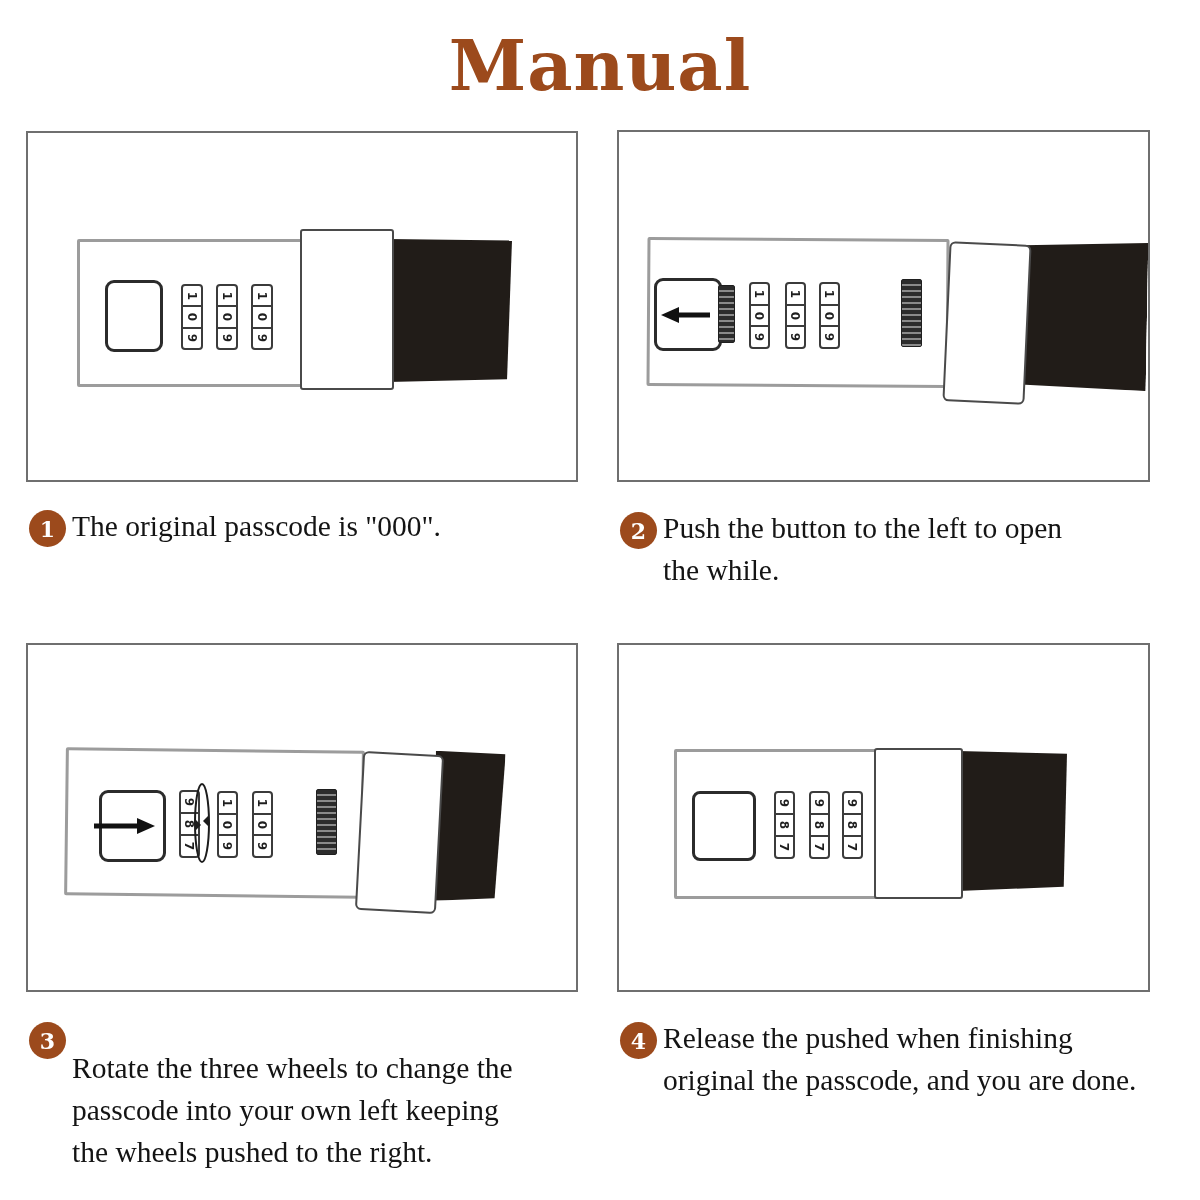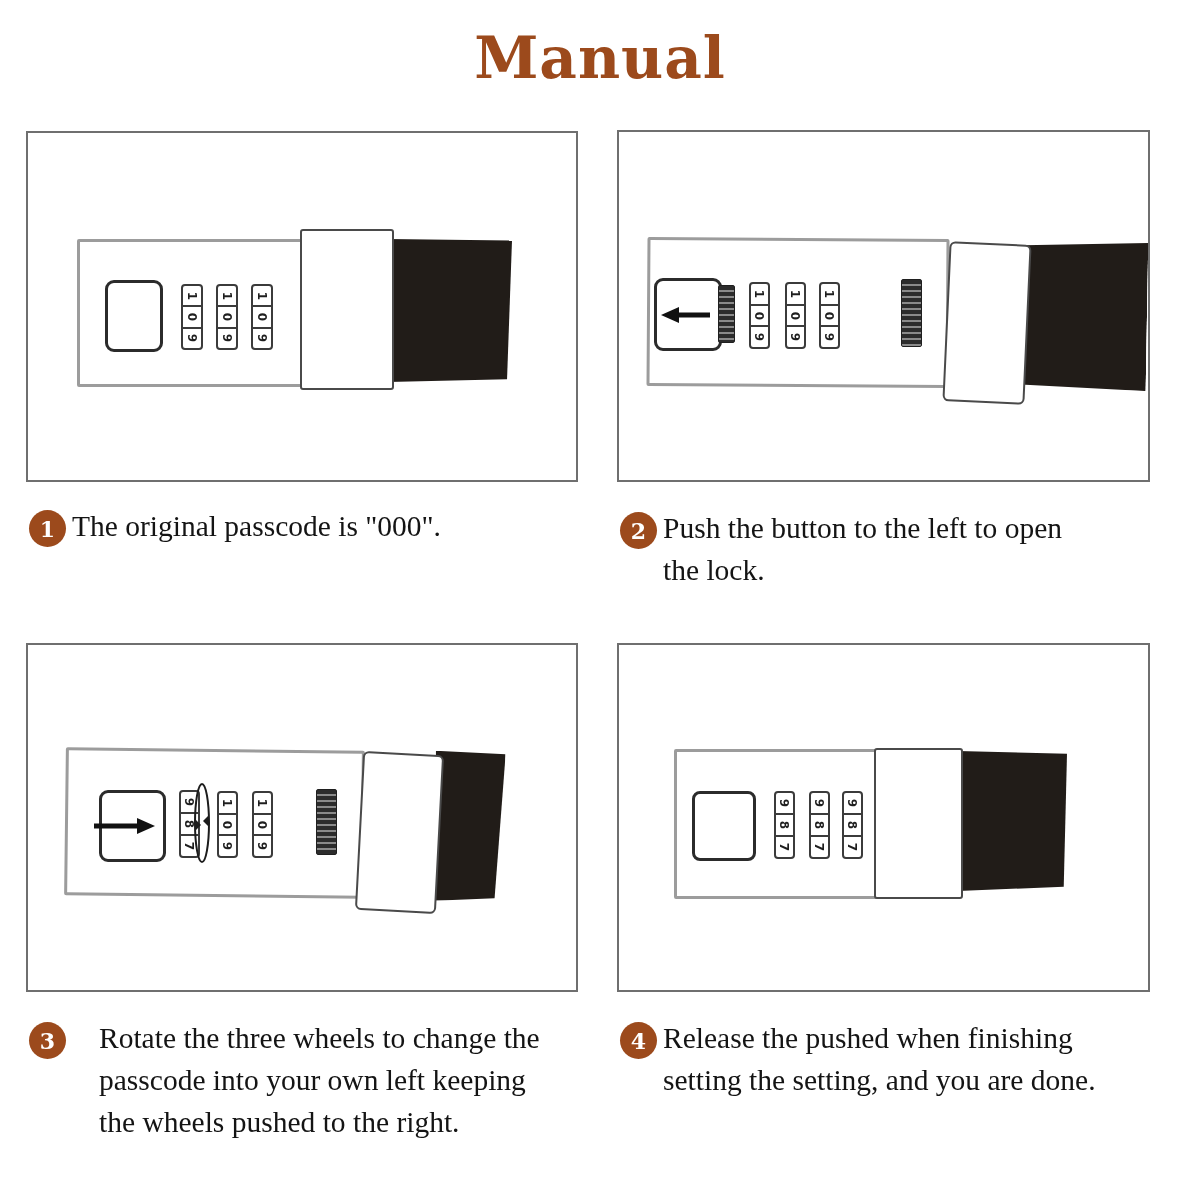--- a/index.html
+++ b/index.html
@@ -1,19 +1,19 @@
 <!DOCTYPE html>
 <html><head>
 <meta charset="utf-8">
 <style>
   html,body{margin:0;padding:0;background:#ffffff;}
   .canvas{position:relative;width:1200px;height:1200px;background:#fff;overflow:hidden;
           font-family:"Liberation Serif",serif;color:#141414;}
   .title{position:absolute;top:24px;left:0;width:100%;text-align:center;
-         font-family:"DejaVu Serif",serif;font-weight:bold;font-size:58px;color:#9c4a1c;letter-spacing:1px;}
+         font-family:"DejaVu Serif",serif;font-weight:bold;font-size:70px;color:#9c4a1c;letter-spacing:1px;}
   .panel{position:absolute;background:#fff;border:2px solid #6f6f6f;}
   
   .body-rect{position:absolute;background:#fff;border:3px solid #9c9c9c;border-radius:2px;z-index:1;}
   .btn{position:absolute;background:#fff;border:3px solid #2b2b2b;border-radius:9px;z-index:2;}
   .btn svg{position:absolute;top:50%;transform:translateY(-50%);}
   .wheel{position:absolute;background:#fff;border:2px solid #3b3b3b;border-radius:4px;
          display:flex;flex-direction:column;overflow:hidden;z-index:2;}
   .wheel .cell{flex:1;display:flex;align-items:center;justify-content:center;}
   .wheel .cell + .cell{border-top:2px solid #3b3b3b;}
   .wheel .d{transform:rotate(90deg);font-family:"DejaVu Sans",sans-serif;font-weight:bold;
@@ -215,29 +215,29 @@
   </div>
 
   <div class="stepnum" style="left:29px;top:510px;">1</div>
   <div class="steptext" style="left:72px;top:506px;width:490px;">
     <div>The original passcode is "000".</div>
   </div>
 
   <div class="stepnum" style="left:620px;top:512px;">2</div>
   <div class="steptext" style="left:663px;top:508px;width:500px;font-family:Liberation Serif, serif;">
     <div>Push the button to the left to open</div>
-    <div>the lock.</div>
+    <div>the while.</div>
   </div>
 
   <div class="stepnum" style="left:29px;top:1022px;">3</div>
-  <div class="steptext" style="left:72px;top:1018px;width:520px;margin-left:27px;">
+  <div class="steptext" style="left:72px;top:1048px;width:520px;">
     <div>Rotate the three wheels to change the</div>
     <div>passcode into your own left keeping</div>
     <div>the wheels pushed to the right.</div>
   </div>
 
   <div class="stepnum" style="left:620px;top:1022px;">4</div>
   <div class="steptext" style="left:663px;top:1018px;width:530px;">
     <div>Release the pushed when finishing</div>
-    <div>setting the setting, and you are done.</div>
+    <div>original the passcode, and you are done.</div>
   </div>
 
 </div>
 
 </body></html>

